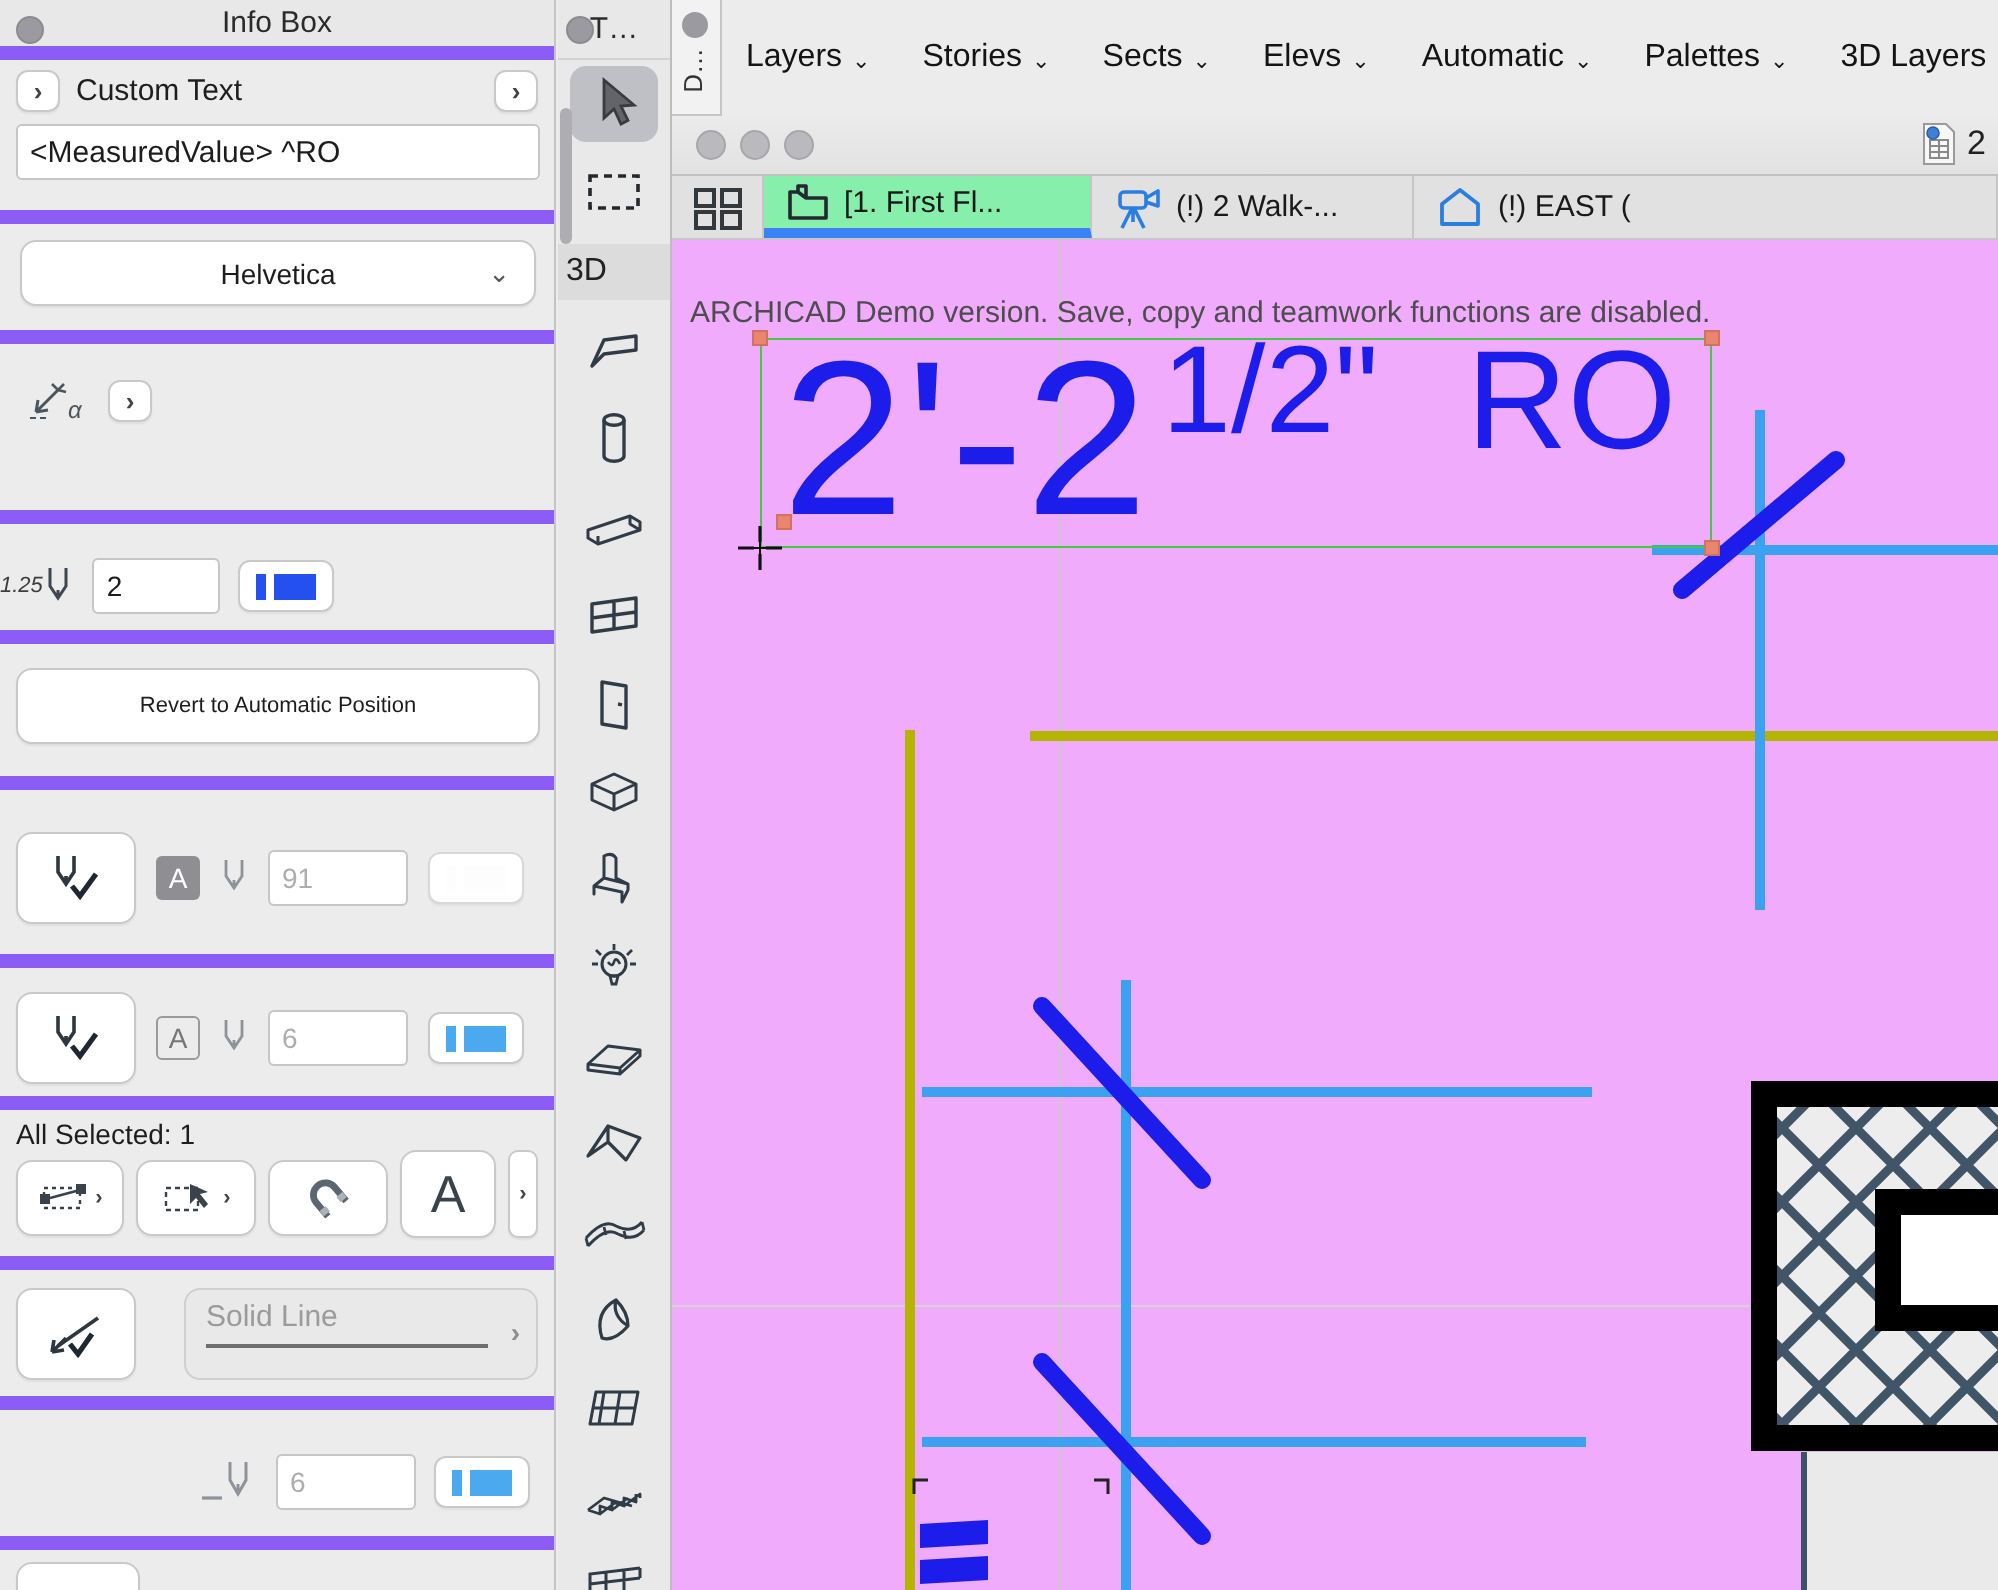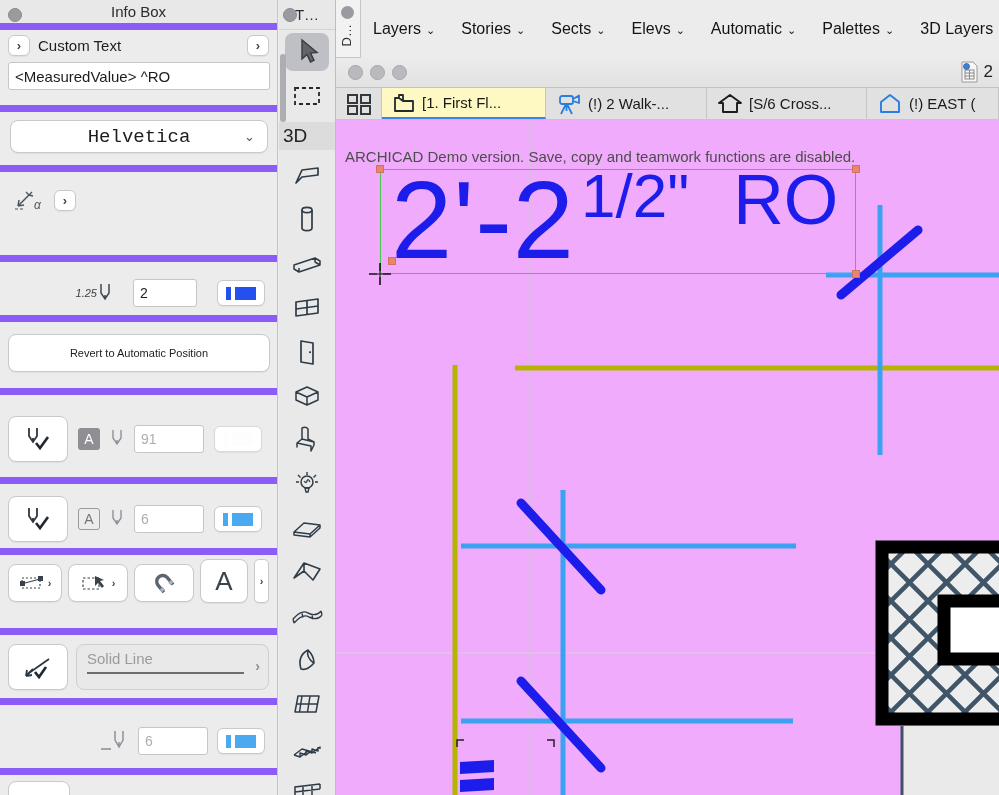--- a/index.html
+++ b/index.html
@@ -27,21 +27,21 @@
   .icn { color:#4b555e; }
   .penlbl { font-size:11px; color:#3e3e3e; font-style:italic; }
 
   
   #toolbox { position:absolute; left:279px; top:0; width:57px; height:795px; background:#e9e9e9; border-right:1px solid #bdbdbd; }
   #toolbox .ib-header { border-bottom:1px solid #d2d2d2; }
   #toolbox .wdot { left:4px; }
   .tools { display:flex; flex-direction:column; align-items:center; }
   .tool { width:44px; height:38px; display:flex; align-items:center; justify-content:center; margin:3px 0; border-radius:8px; }
   .tool.sel { background:#bfbfc6; }
-  .tool3d { width:100%; height:28px; background:#dcdcdc; display:flex; align-items:center; padding-left:4px; font-size:19px; color:#222; margin:4px 12px; }
+  .tool3d { width:100%; height:28px; background:#dcdcdc; display:flex; align-items:center; padding-left:4px; font-size:16px; color:#222; margin:4px 12px; }
   #tb-scroll { position:absolute; left:1px; top:54px; width:6px; height:68px; border-radius:3px; background:#aeaeb2; }
 
   
   #dpal { position:absolute; left:336px; top:0; width:25px; height:58px; background:#f2f2f2; border-right:1px solid #c6c6c6; border-bottom:1px solid #c6c6c6; }
   #dpal .wdot { position:absolute; left:5px; top:6px; width:13px; height:13px; border-radius:50%; background:#9a9aa0; }
   #dpal .vlabel { position:absolute; left:3px; top:24px; writing-mode:vertical-rl; transform:rotate(180deg); font-size:13px; color:#333; }
 
   
   #menubar { position:absolute; left:361px; top:0; width:638px; height:58px; background:#ececec; display:flex; align-items:center; gap:26px; padding-left:12px; overflow:hidden; }
   .mitem { display:flex; align-items:center; gap:5px; font-size:16px; color:#141414; white-space:nowrap; }
@@ -49,21 +49,21 @@
 
   
   #win { position:absolute; left:336px; top:58px; width:663px; height:737px; background:#fff; }
   #titlebar { height:30px; background:linear-gradient(#ebebeb,#e2e2e2); border-bottom:1px solid #c2c2c2; position:relative; }
   .tl { position:absolute; top:7px; width:15px; height:15px; border-radius:50%; background:#b9b9be; border:1px solid #a6a6ab; }
   #title-right { position:absolute; right:6px; top:3px; display:flex; align-items:center; gap:6px; }
   #title-num { font-size:17px; color:#222; }
   #tabbar { height:32px; background:#e1e1e1; border-bottom:1px solid #c6c6c6; display:flex; }
   .tabgrid { width:46px; display:flex; align-items:center; justify-content:center; border-right:1px solid #c6c6c6; }
   .tab { display:flex; align-items:center; gap:6px; padding:0 10px; font-size:15px; color:#1a1a1a; border-right:1px solid #c6c6c6; white-space:nowrap; overflow:hidden; }
-  .tab.active { background:#fef9c3; border-bottom:2px solid #3b82f6; }
+  .tab.active { background:#86efac; border-bottom:5px solid #3b82f6; }
   #canvas { position:relative; width:663px; height:675px; background:#f0abfc; overflow:hidden; }
   #demo-note { position:absolute; left:9px; top:28px; font-size:15px; color:#4d4d4d; z-index:2; }
   #sel-rect { position:absolute; left:44px; top:49px; width:476px; height:105px; border:1px solid #46c746; z-index:3; }
   .handle { position:absolute; width:8px; height:8px; background:#e9846f; border:1px solid #cf7260; z-index:4; }
   #biglabel { position:absolute; left:55px; top:45px; line-height:1; color:#1d1deb; white-space:nowrap; z-index:2; }
   #biglabel .big-main { font-size:110px; letter-spacing:1px; vertical-align:top; }
   #biglabel .big-frac { font-size:62px; margin-left:6px; vertical-align:top; }
   #biglabel .big-ro { font-size:70px; margin-left:44px; vertical-align:top; }
   #origin-cross { position:absolute; left:33px; top:143px; width:22px; height:22px; z-index:4; }
 </style>
@@ -86,21 +86,21 @@
       </div>
       <div class="chevbtn">
           <span>›</span>
         </div>
     </div>
     <input class="ib-input" style="width: 262px; margin-top: 6px; font-size: 15px;" value="&lt;MeasuredValue&gt; ^RO">
   </div>
 
   <div class="ib-sec" style="height:60px; padding:8px 10px 0 10px;">
     <div class="ibtn" style="width:258px; height:33px; position:relative;">
-      <span style="font-size:19px;color:#1d1d1d;font-family:Liberation Mono, monospace;">Helvetica</span>
+      <span style="font-size:14px;color:#1d1d1d;">Helvetica</span>
       <span style="position:absolute; right:12px; font-size:13px; color:#555;">⌄</span>
     </div>
   </div>
 
   <div class="ib-sec" style="height:90px; padding:9px 8px 0 12px;">
     <div class="row" style="gap:8px; height:30px; margin-top:4px;">
       <span class="icn">
         <svg width="34" height="22" viewBox="0 0 34 22">
             <path d="M6 17 L17 6 M6 17 l6 -1 M6 17 l1 -6" fill="none" stroke="#4b555e" stroke-width="1.5"></path>
             <path d="M14 3 l3 3 3 -3 M17 6 l4 1" fill="none" stroke="#4b555e" stroke-width="1.3"></path>
@@ -108,21 +108,21 @@
             <text x="22" y="20" font-size="12" fill="#4b555e" font-style="italic">α</text>
           </svg>
       </span>
       <div class="chevbtn">
           <span>›</span>
         </div>
     </div>
   </div>
 
   <div class="ib-sec" style="height:60px; padding:17px 12px 0 0;">
-    <div class="row" style="justify-content:flex-end; gap:20px;">
+    <div class="row" style="justify-content:flex-start; gap:9px;">
       <span class="row">
         <span class="penlbl">1.25</span>
         <svg width="16" height="22" viewBox="0 0 16 22">
             <path d="M4 2 V11 L8 17 L12 11 V2 M8 17 V13" fill="none" stroke="#3f4850" stroke-width="1.5"></path>
           </svg>
       </span>
       <input class="ib-input" style="width: 64px;" value="2">
       <div class="chip">
         <span class="bar1" style="background:#2450f0;"></span>
           <span class="bar2" style="background:#2450f0;"></span>
@@ -178,20 +178,21 @@
       </span>
       <input class="ib-input dis" style="width: 70px;" value="6">
       <div class="chip">
         <span class="bar1" style="background:#4aa9ef;"></span>
           <span class="bar2" style="background:#4aa9ef;"></span>
       </div>
     </div>
   </div>
 
   <div class="ib-sec" style="height:80px; padding:4px 6px 0 8px;">
+    <div style="font-size:14px;color:#1d1d1d;">All Selected: 1</div>
     <div class="row" style="gap:6px; margin-top:4px;">
       <div class="ibtn" style="width:54px; height:38px; gap:3px;">
         <span>
           <svg width="26" height="20" viewBox="0 0 26 20">
               <rect x="3" y="5" width="18" height="10" fill="none" stroke="#3a434c" stroke-width="1.2" stroke-dasharray="2,2"></rect>
               <rect x="1" y="8" width="5" height="5" fill="#3a434c"></rect>
               <rect x="19" y="3" width="5" height="5" fill="#3a434c"></rect>
               <path d="M6 10 L21 6" stroke="#3a434c" stroke-width="1.2"></path>
             </svg>
         </span>
@@ -219,21 +220,21 @@
       <div class="ibtn" style="width:48px; height:44px; margin-top:-4px;">
         <span style="font-size:26px; color:#3a434c; font-weight:300;">A</span>
       </div>
       <div class="ibtn" style="width:15px; height:44px; margin-top:-4px; border-radius:5px;">
         <span style="font-size:11px;font-weight:bold;color:#444;">›</span>
       </div>
     </div>
   </div>
 
   <div class="ib-sec" style="height:70px; padding:9px 8px 0 8px;">
-    <div class="row" style="gap:8px;align-items:center;">
+    <div class="row" style="gap:24px;align-items:center;">
       <div class="ibtn" style="width:60px; height:46px;">
         <span>
           <svg width="34" height="30" viewBox="0 0 34 30">
               <path d="M8 21 L28 7" stroke="#2e3740" stroke-width="1.8"></path>
               <path d="M12 17 L5 24 M5 24 l6 -1 M5 24 l1 -6" fill="none" stroke="#2e3740" stroke-width="1.8"></path>
               <path d="M14 20 l4 5 l7 -10" fill="none" stroke="#1f2830" stroke-width="2.6"></path>
             </svg>
         </span>
       </div>
       <div style="flex:1; height:46px; border:1px solid #cfcfcf; border-radius:8px; position:relative; padding:5px 24px 0 10px; background:#e9e9e9;">
@@ -475,28 +476,20 @@
     </div>
     <div class="tab" style="width:161px;">
       <span>
           <svg width="26" height="24" viewBox="0 0 26 24">
             <rect x="4" y="4" width="13" height="8" rx="2" fill="none" stroke="#2a7de1" stroke-width="1.8"></rect>
             <path d="M17 7 L23 3.5 L23 11 L17 9" fill="none" stroke="#2a7de1" stroke-width="1.8" stroke-linejoin="round"></path>
             <path d="M10 12 L5 22 M11 12 L16 22 M10.5 12 L10.5 19" stroke="#2a7de1" stroke-width="1.8"></path>
           </svg>
         </span>
       <span>(!) 2 Walk-...</span>
-    </div>
-    <div class="tab" style="width:160px;">
-      <span>
-          <svg width="26" height="22" viewBox="0 0 26 22">
-            <path d="M2 10 L13 2 L24 10 L20 10 L20 19 L6 19 L6 10 Z" fill="none" stroke="#1c1c1c" stroke-width="1.9" stroke-linejoin="round"></path>
-          </svg>
-        </span>
-      <span>[S/6 Cross...</span>
     </div>
     <div class="tab" style="flex:1;">
       <span>
           <svg width="26" height="22" viewBox="0 0 26 22">
             <path d="M4 9 L13 2 L22 9 L22 19 L4 19 Z" fill="none" stroke="#2a7de1" stroke-width="1.9" stroke-linejoin="round"></path>
           </svg>
         </span>
       <span>(!) EAST (</span>
     </div>
   </div>

